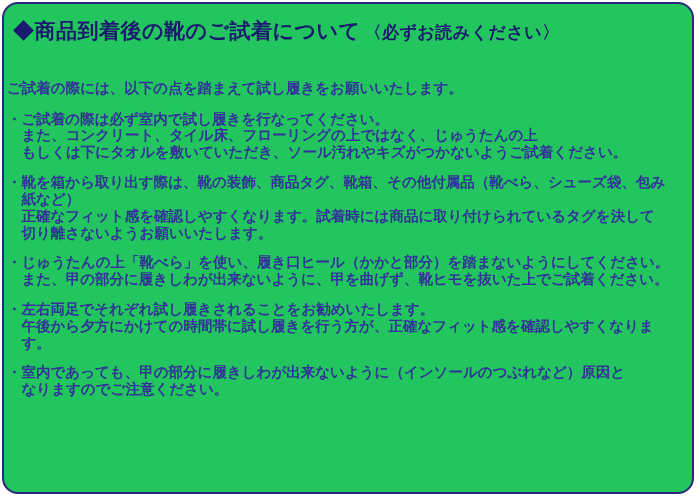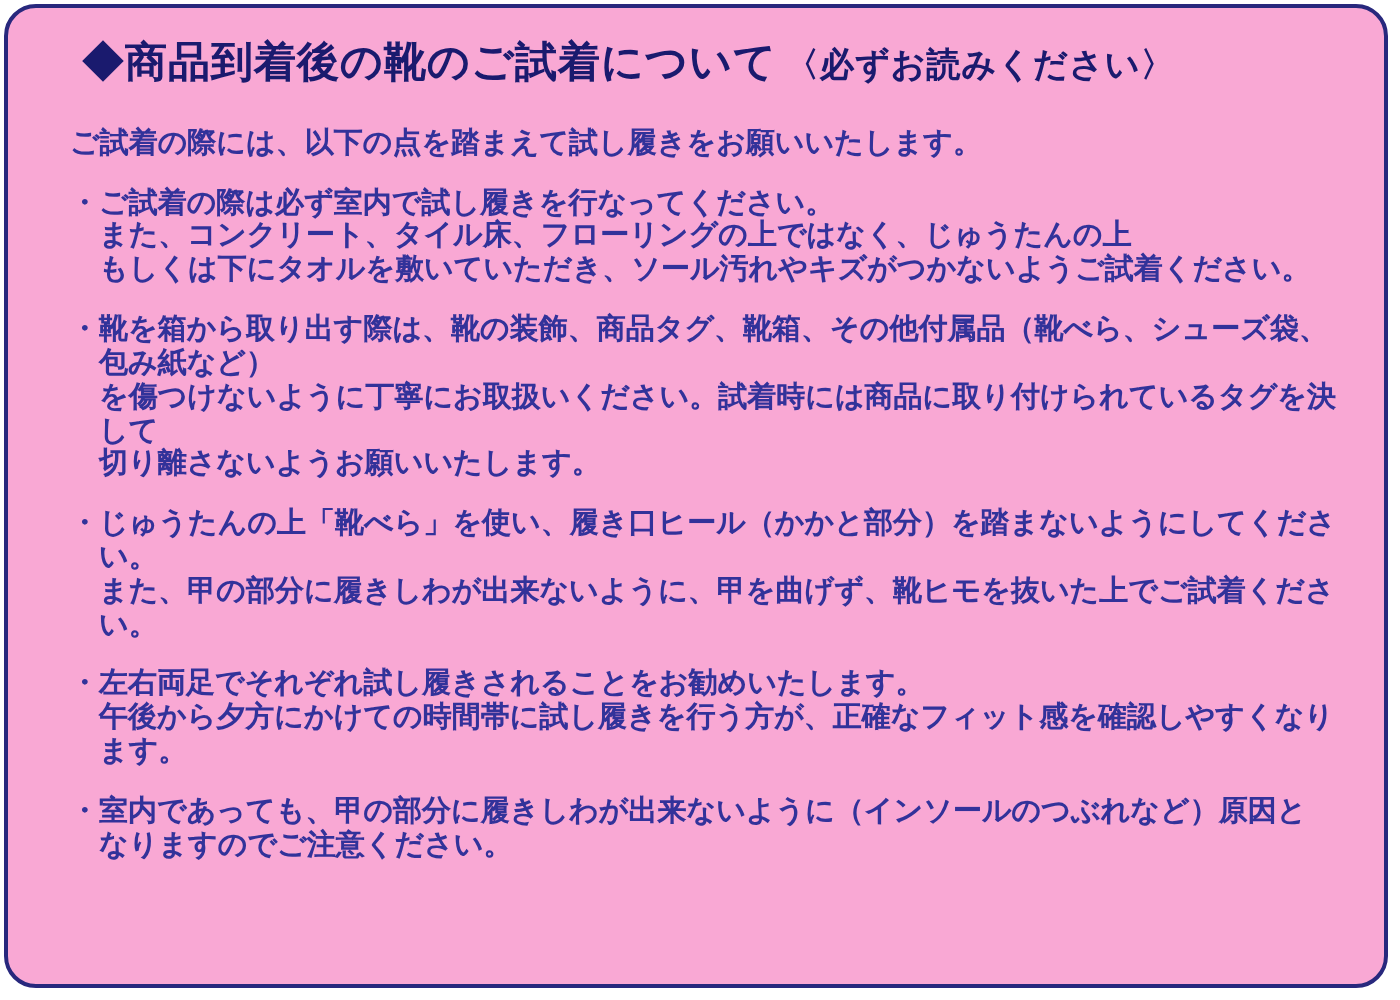--- a/index.html
+++ b/index.html
@@ -12,48 +12,47 @@
   }
   .notice-panel {
     position: absolute;
     left: 2px;
     top: 2px;
     width: 692px;
     height: 492px;
     border: 2px solid #28287d;
     border-radius: 16px;
     box-sizing: border-box;
-    background: #f9a8d4;
-    padding: 11px 16px 10px 31px;
+    background: #22c55e;
+    padding: 11px 16px 10px 3px;
     overflow: hidden;
   }
   .page-title {
     margin: 2px 0 0 6px;
     font-size: 21px;
     font-weight: bold;
     color: #1a1a6e;
     letter-spacing: 0.5px;
     white-space: nowrap;
   }
   .title-note {
     font-size: 17px;
     font-weight: bold;
     color: #1a1a6e;
     margin-left: 4px;
   }
   .intro-text {
-    margin: 19px 0 0 0;
+    margin: 35px 0 0 0;
     font-size: 14.5px;
     font-weight: bold;
     color: #32329a;
     line-height: 1.15;
   }
   .notice-list {
     margin: 14px 0 0 0;
-    font-family: Liberation Mono, monospace;
   }
   .notice-item {
     margin: 0 0 13px 0;
     padding-left: 1em;
     text-indent: -1em;
     font-size: 14.5px;
     font-weight: bold;
     color: #32329a;
     line-height: 1.16;
     white-space: pre-line;
@@ -66,21 +65,21 @@
 <div class="notice-panel">
   <h1 class="page-title"><span>◆商品到着後の靴のご試着について</span><span class="title-note">〈必ずお読みください〉</span></h1>
 
   <p class="intro-text">ご試着の際には、以下の点を踏まえて試し履きをお願いいたします。</p>
 
   <div class="notice-list">
     <p class="notice-item">・ご試着の際は必ず室内で試し履きを行なってください。
 また、コンクリート、タイル床、フローリングの上ではなく、じゅうたんの上
 もしくは下にタオルを敷いていただき、ソール汚れやキズがつかないようご試着ください。</p>
     <p class="notice-item">・靴を箱から取り出す際は、靴の装飾、商品タグ、靴箱、その他付属品（靴べら、シューズ袋、包み紙など）
-を傷つけないように丁寧にお取扱いください。試着時には商品に取り付けられているタグを決して
+正確なフィット感を確認しやすくなります。試着時には商品に取り付けられているタグを決して
 切り離さないようお願いいたします。</p>
     <p class="notice-item">・じゅうたんの上「靴べら」を使い、履き口ヒール（かかと部分）を踏まないようにしてください。
 また、甲の部分に履きしわが出来ないように、甲を曲げず、靴ヒモを抜いた上でご試着ください。</p>
     <p class="notice-item">・左右両足でそれぞれ試し履きされることをお勧めいたします。
 午後から夕方にかけての時間帯に試し履きを行う方が、正確なフィット感を確認しやすくなります。</p>
     <p class="notice-item">・室内であっても、甲の部分に履きしわが出来ないように（インソールのつぶれなど）原因と
 なりますのでご注意ください。</p>
 
   </div>
 </div>

